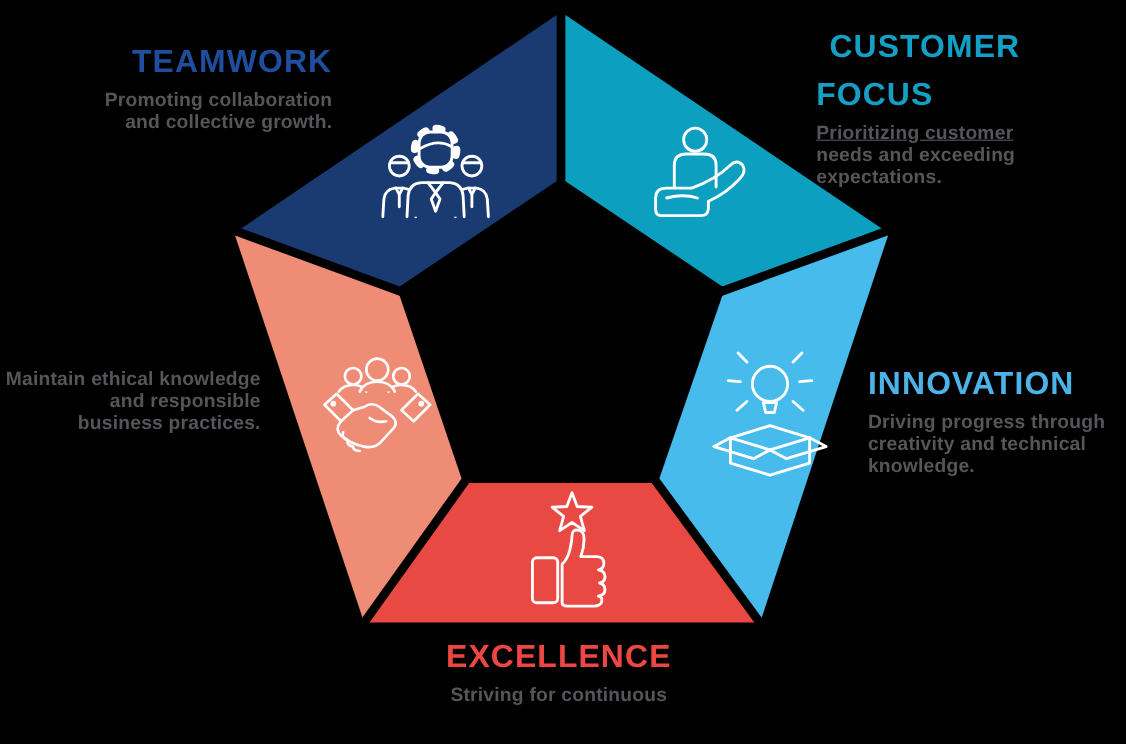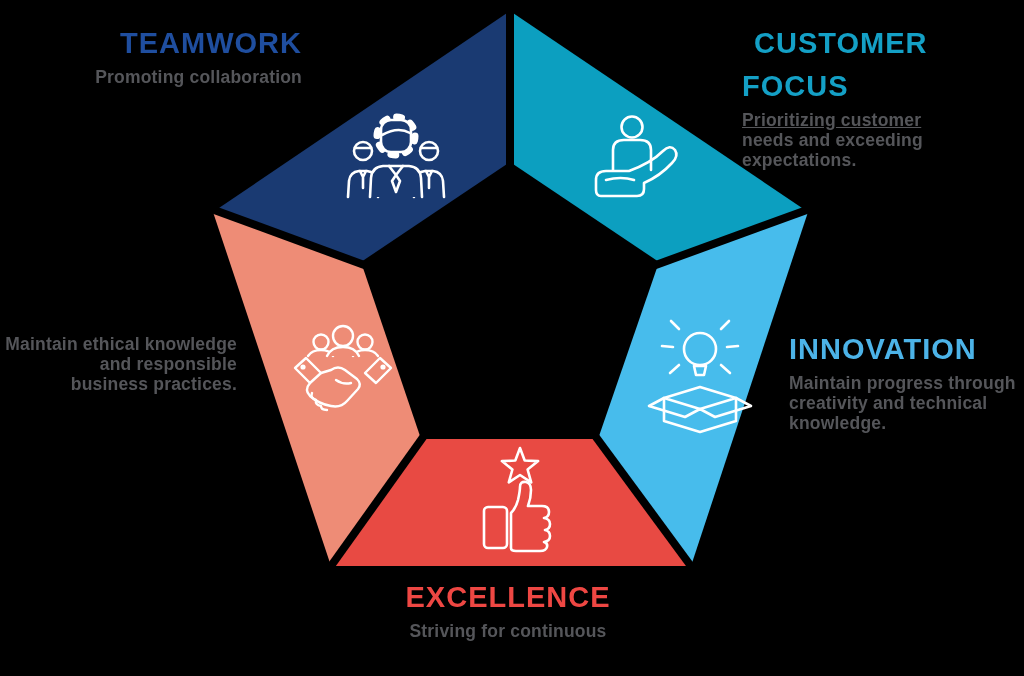--- a/index.html
+++ b/index.html
@@ -93,35 +93,36 @@
       <path d="M391,368 L380,358 L365,373 L376,383 Z"></path>
       <circle cx="303" cy="367" r="1.4" fill="#fff"></circle>
       <circle cx="383" cy="367" r="1.4" fill="#fff"></circle>
       <path d="M310,383 Q304,390 310,396 Q319,404 331,406 Q341,408 347,401 L358,389 Q362,384 357,379 L345,370 Q338,365 331,370 L321,373"></path>
       <path d="M312,393 Q310,398 316,400 Q315,405 321,406 Q321,410 327,410"></path>
       <path d="M336,380 Q343,385 351,383"></path>
     </g>
   </svg>
 
   <div class="label-block tb-teamwork">
-    <div class="heading" style="color: rgb(31, 78, 159);">TEAMWORK</div>
+    <div class="heading" style="color: rgb(31, 78, 159); margin-top: 13px;">TEAMWORK</div>
     <div class="desc-line" style="color: rgb(85, 86, 90);">Promoting collaboration</div>
+    <div class="desc-line" style="color: rgb(85, 86, 90);">and collective growth.</div>
   </div>
 
   <div class="label-block tb-customer">
     <div class="heading" style="margin: 12px; color: rgb(20, 160, 198);">CUSTOMER</div>
     <div class="heading" style="color: rgb(20, 160, 198);">FOCUS</div>
     <div class="desc-line" style="color: rgb(85, 86, 90); text-decoration: underline;">Prioritizing customer</div>
     <div class="desc-line" style="color: rgb(85, 86, 90);">needs and exceeding</div>
     <div class="desc-line" style="color: rgb(85, 86, 90);">expectations.</div>
   </div>
 
   <div class="label-block tb-innovation">
     <div class="heading" style="color: rgb(76, 179, 232);">INNOVATION</div>
-    <div class="desc-line" style="color: rgb(85, 86, 90);">Maintain progress through</div>
+    <div class="desc-line" style="color: rgb(85, 86, 90);">Driving progress through</div>
     <div class="desc-line" style="color: rgb(85, 86, 90);">creativity and technical</div>
     <div class="desc-line" style="color: rgb(85, 86, 90);">knowledge.</div>
   </div>
 
   <div class="label-block tb-integrity">
     <div class="desc-line" style="color: rgb(85, 86, 90);">Maintain ethical knowledge</div>
     <div class="desc-line" style="color: rgb(85, 86, 90);">and responsible</div>
     <div class="desc-line" style="color: rgb(85, 86, 90);">business practices.</div>
   </div>
 

